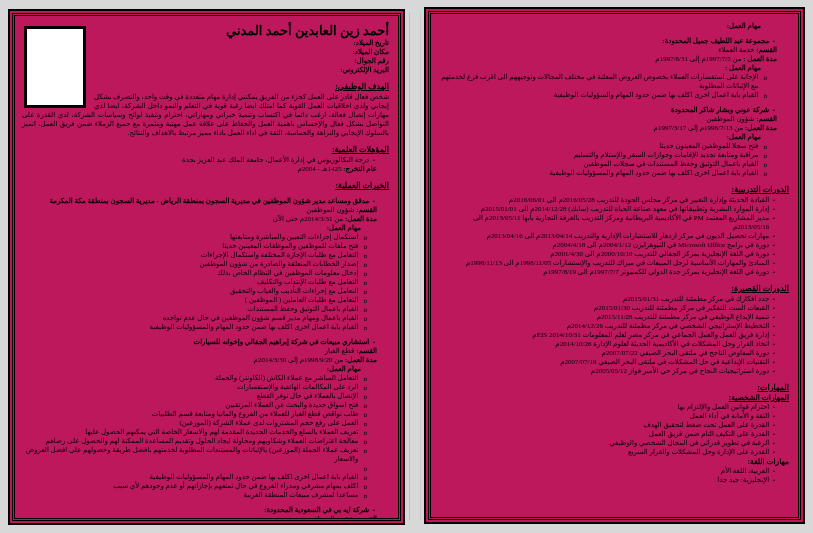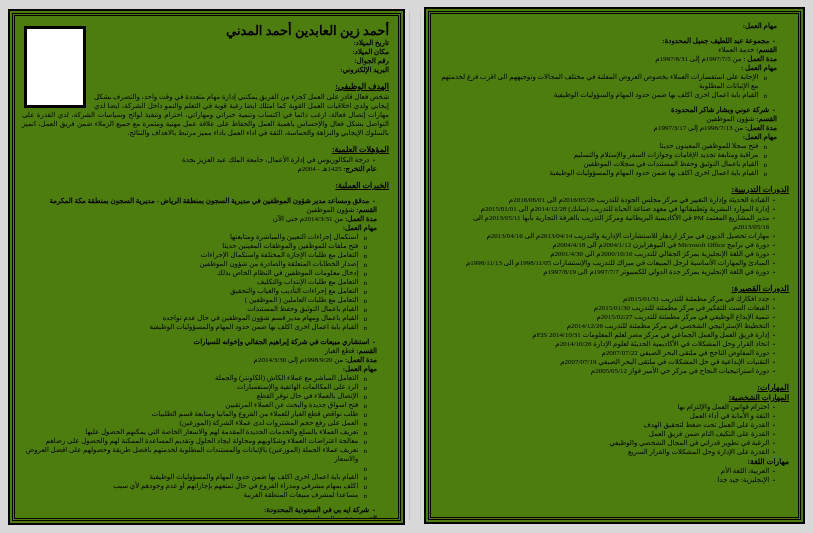--- a/index.html
+++ b/index.html
@@ -2,21 +2,21 @@
 <html lang="ar"><head>
 <meta charset="utf-8">
 <style>
   html,body{margin:0;padding:0;}
   body{
     width:813px;height:533px;position:relative;overflow:hidden;
     background:#d8d8d8;
     font-family:"Liberation Serif","DejaVu Serif",serif;
     color:#000;
   }
-  .page{position:absolute;background:#4d7c0f;border:2px solid #000;box-sizing:border-box;padding:2px;}
+  .page{position:absolute;background:#be185d;border:2px solid #000;box-sizing:border-box;padding:2px;}
   .f1{border:1px solid #000;height:100%;box-sizing:border-box;padding:1px;}
   .f2{border:1px solid #000;height:100%;box-sizing:border-box;padding:6px 9px 4px 7px;overflow:hidden;direction:rtl;text-align:right;}
   #page1{left:8px;top:9px;width:397px;height:516px;}
   #page2{left:424px;top:7px;width:381px;height:517px;}
   .page-edge{position:absolute;left:409px;top:12px;width:10px;height:508px;
     border-left:1px solid #c2c2c2;border-right:1px solid #c9c9c9;}
 
   .photo{float:left;width:56px;height:76px;border:3px solid #000;margin:4px 8px 2px 2px;background:#fff;}
   .name{font-size:13px;font-weight:bold;line-height:16px;margin-top:1px;}
   .ifield{font-size:7px;font-weight:bold;line-height:9px;}
@@ -27,21 +27,21 @@
   .txt,.obj-p,.kv,.l2 .t{font-size:7px;line-height:9px;}
   .obj-p{text-align:justify;margin-top:1px;}
 
   .l1{display:flex;gap:4px;align-items:flex-start;margin-right:14px;}
   .b1{font-size:5px;line-height:9px;flex:0 0 auto;}
   .l1 .t{font-size:7px;line-height:9px;}
   .l1 .t.bold{font-weight:bold;}
 
   .kv{margin-right:12px;}
   .kv .lbl{font-weight:bold;}
-  .tasks-lbl{margin-right:12px;font-size:7px;line-height:9px;font-weight:bold;}
+  .tasks-lbl{margin-right:28px;font-size:7px;line-height:9px;font-weight:bold;}
 
   .l2{display:flex;gap:5px;align-items:flex-start;margin-right:22px;}
   .b2{font-family:"DejaVu Sans Mono",monospace;font-size:6px;line-height:9px;flex:0 0 auto;}
 
   .job{margin-top:6px;}
   .cont{margin-top:2px;}
   .list-gap{margin-top:1px;}
 </style>
 </head>
 <body>
@@ -389,21 +389,21 @@
           <span class="t">جدد افكارك في مركز مطمئنة للتدريب 2015/01/31م</span>
         </div>
 
         <div class="l1">
           <span class="b1">▪</span>
           <span class="t">القبعات الست للتفكير في مركز مطمئنة للتدريب 2015/01/30م</span>
         </div>
 
         <div class="l1">
           <span class="b1">▪</span>
-          <span class="t">تنمية الإبداع الوظيفي في مركز مطمئنة للتدريب 2015/02/27م</span>
+          <span class="t">تنمية الإبداع الوظيفي في مركز مطمئنة للتدريب 2015/11/28م</span>
         </div>
 
         <div class="l1">
           <span class="b1">▪</span>
           <span class="t">التخطيط الإستراتيجي الشخصي في مركز مطمئنة للتدريب 2014/12/26م</span>
         </div>
 
         <div class="l1">
           <span class="b1">▪</span>
           <span class="t">إدارة فريق العمل والعمل الجماعي في مركز مصر لعلم المعلومات EIS 2014/10/31م</span>

